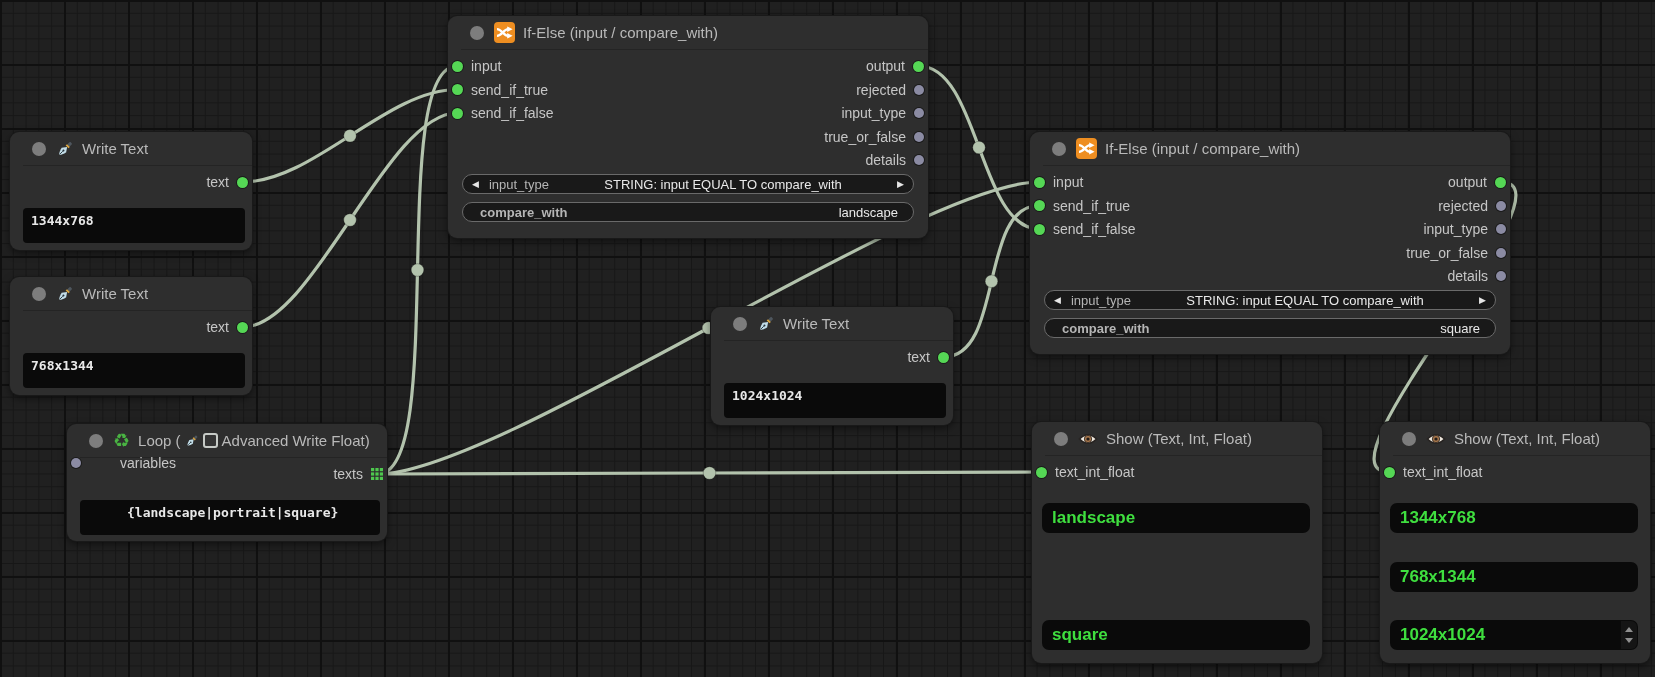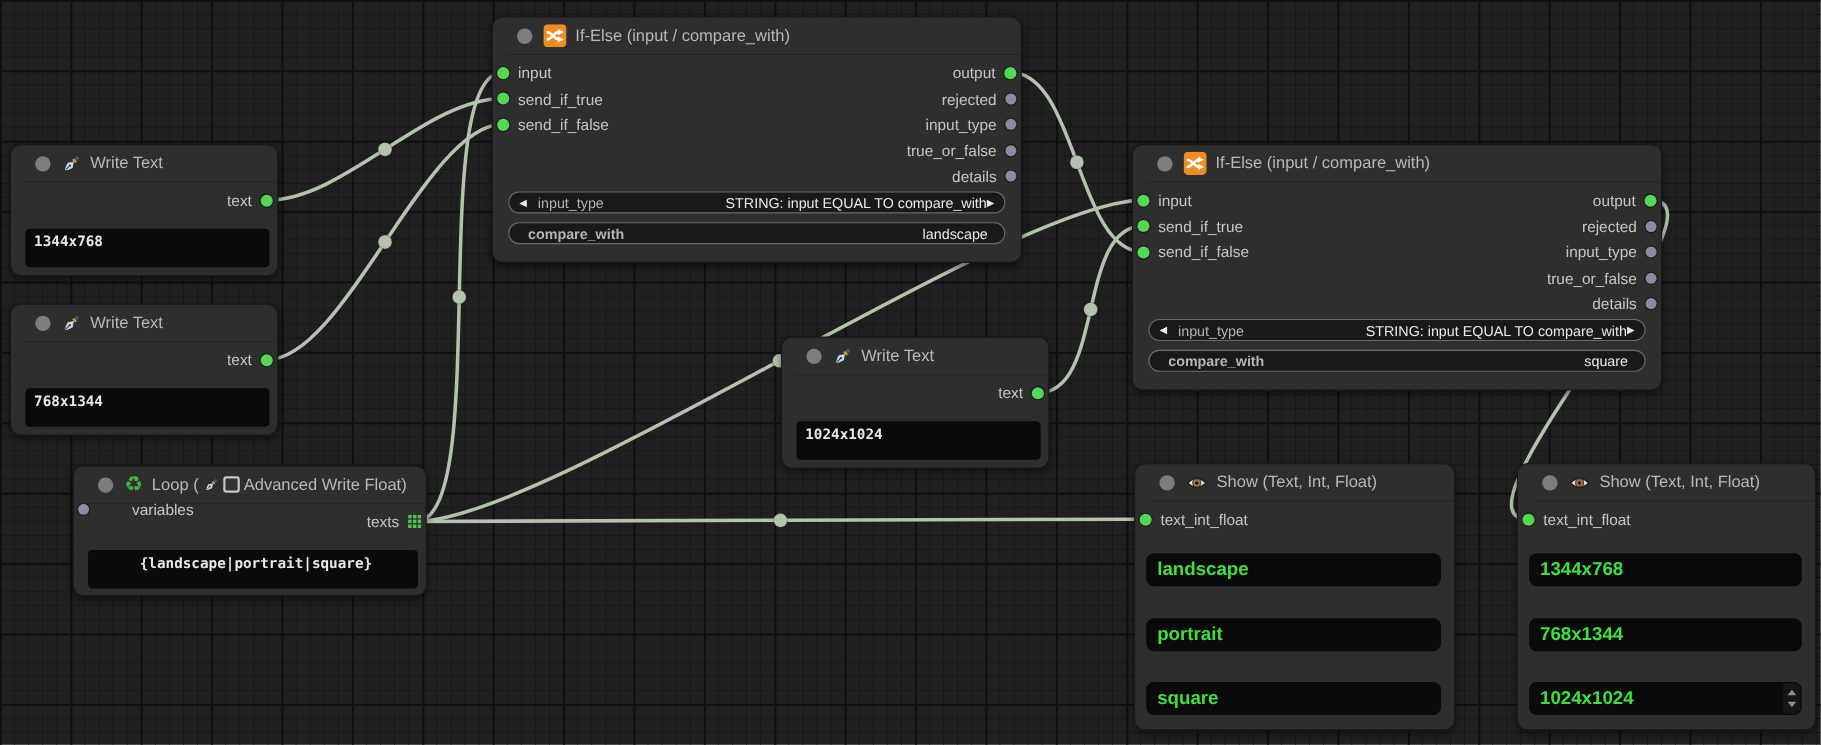--- a/index.html
+++ b/index.html
@@ -29,21 +29,21 @@
   .port.out{right:4px;flex-direction:row-reverse;justify-content:center;}
   .slot-dot{width:11px;height:11px;border-radius:50%;flex:none;box-shadow:0 0 0 1px rgba(0,0,0,.45);}
   .slot-dot.green{background:var(--slot_green);}
   .slot-dot.gray{background:var(--slot_gray);width:10px;height:10px;}
   .widget{position:absolute;left:14px;right:14px;height:20px;border:1px solid var(--widget_border);
     border-radius:10px;background:var(--widget_bg);display:flex;align-items:center;
     font-size:13px;color:var(--widget_text);padding:0 9px;box-sizing:border-box;}
   .widget .arrow{font-size:9px;color:#e6e6e6;line-height:1;}
   .widget .wlabel{margin-left:10px;white-space:nowrap;}
   .widget.textw .wlabel{margin-left:8px;font-weight:bold;}
-  .widget .wvalue{flex:1;text-align:right;color:var(--widget_value);white-space:nowrap;}
+  .widget .wvalue{flex:1;text-align:center;color:var(--widget_value);white-space:nowrap;}
   .widget.textw .wvalue{text-align:right;padding-right:6px;}
   .textarea{position:absolute;background:var(--textarea_bg);border-radius:4px;
     font-family:"DejaVu Sans Mono",monospace;font-size:13px;font-weight:700;
     color:var(--textarea_text);padding:5px 8px;box-sizing:border-box;overflow:hidden;}
   .showbox{position:absolute;background:var(--textarea_bg);border-radius:7px;font-size:17px;font-weight:700;
     color:var(--show_green);display:flex;align-items:center;padding:0 10px;box-sizing:border-box;}
   .stepper{position:absolute;right:1px;top:1px;bottom:1px;width:16px;background:#151515;
     border-radius:0 6px 6px 0;display:flex;flex-direction:column;align-items:center;justify-content:space-evenly;}
   .tri-up{width:0;height:0;border-left:4px solid transparent;border-right:4px solid transparent;border-bottom:5px solid #8f8f8f;}
   .tri-down{width:0;height:0;border-left:4px solid transparent;border-right:4px solid transparent;border-top:5px solid #8f8f8f;}
@@ -308,23 +308,20 @@
           </span>
           <span class="node-title">Show (Text, Int, Float)</span>
         </div>
         <div class="port in" style="top: 39px;">
           <span class="slot-dot green"></span>
           <span>text_int_float</span>
         </div>
         <div class="showbox" style="left: 10px; top: 81px; width: 268px; height: 30px;">
           <span>landscape</span>
         </div>
-        <div class="showbox" style="left: 10px; top: 139.5px; width: 268px; height: 30px;">
-          <span>portrait</span>
-        </div>
         <div class="showbox" style="left: 10px; top: 198px; width: 268px; height: 30px;">
           <span>square</span>
         </div>
       </div>
       <div class="node" style="left: 1380px; top: 422px; width: 270px; height: 241px;">
         <div class="node-header">
           <div class="collapse-dot"></div>
           <span class="node-icon">
             <svg width="20" height="14" viewBox="0 0 20 14">
    <path d="M1.5 7 Q10 -1.5 18.5 7 Q10 15.5 1.5 7 Z" fill="#efe9df" stroke="#262220" stroke-width="1.6"></path>

